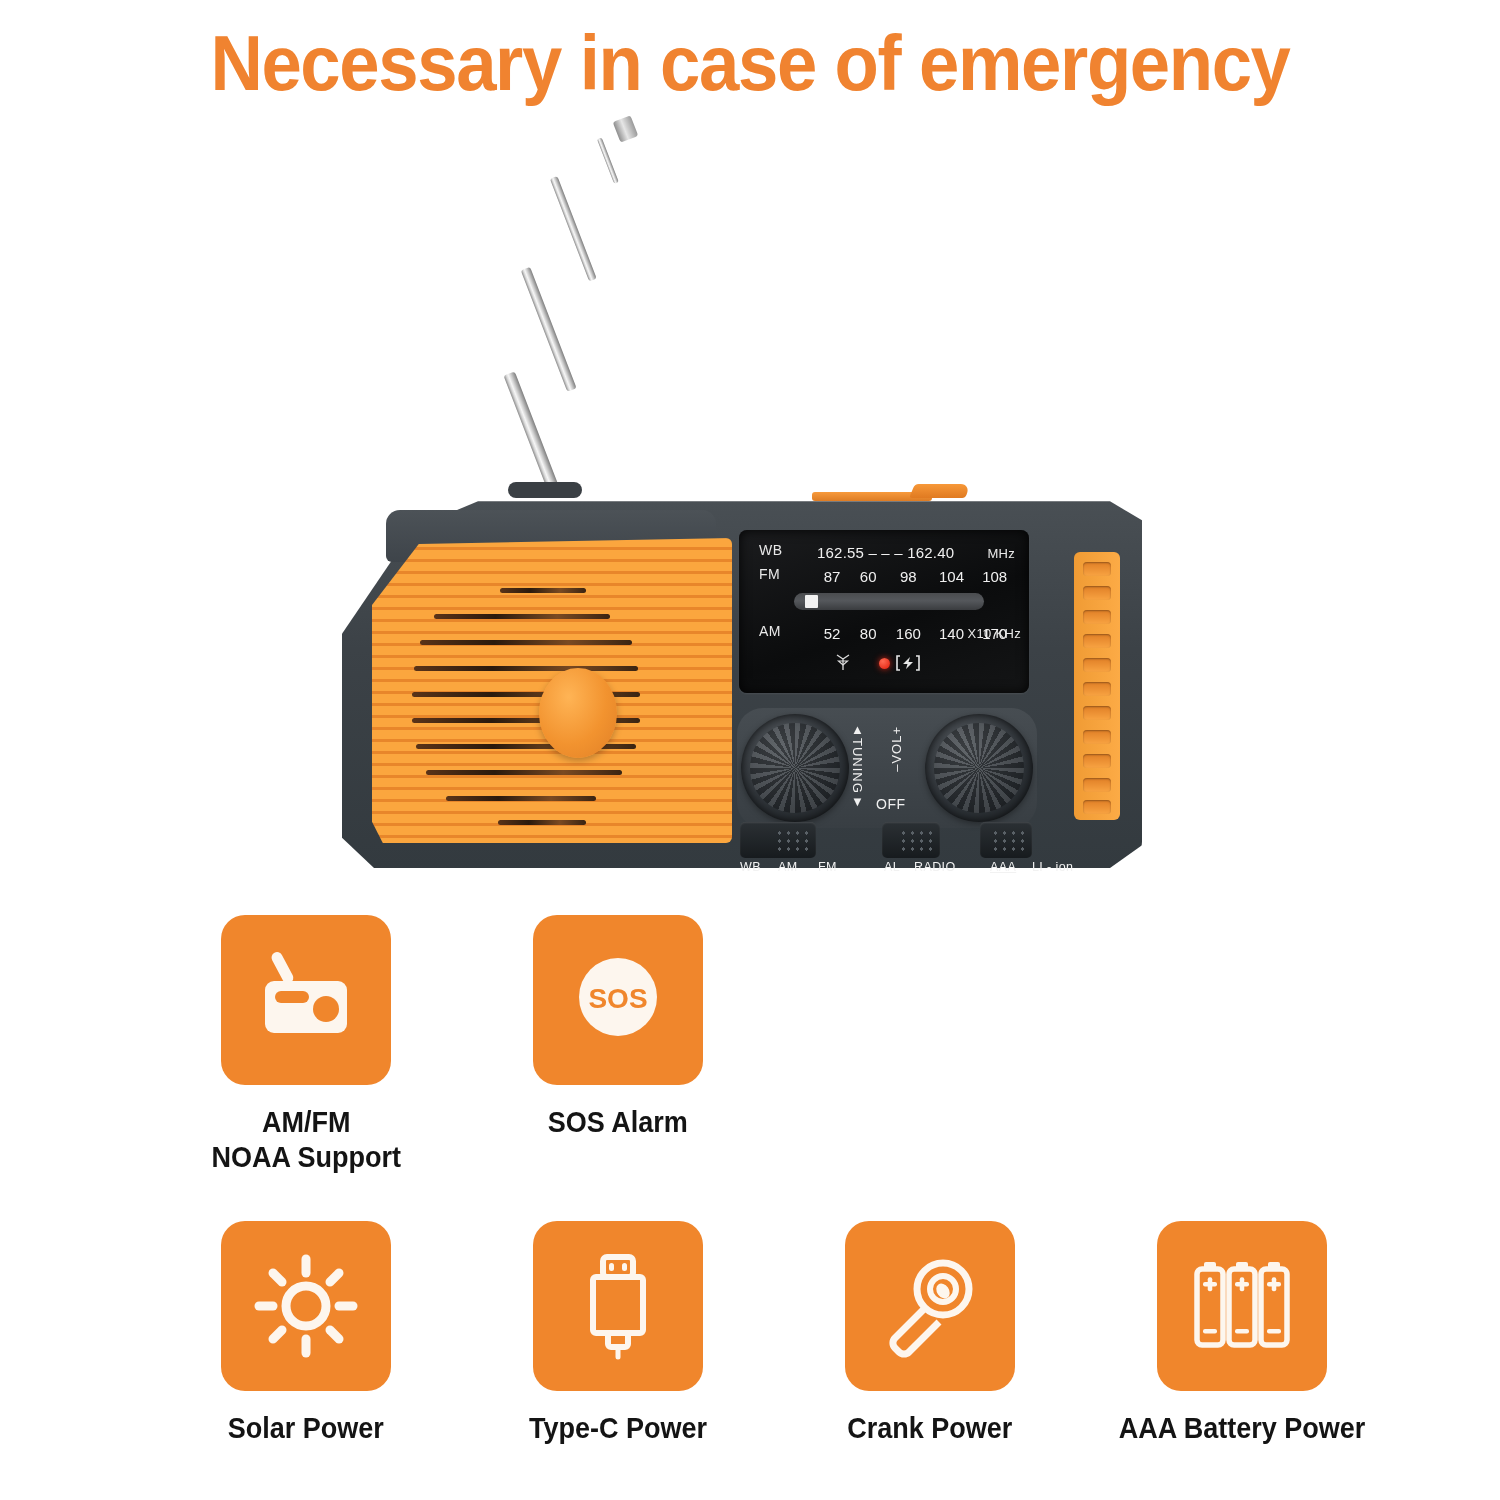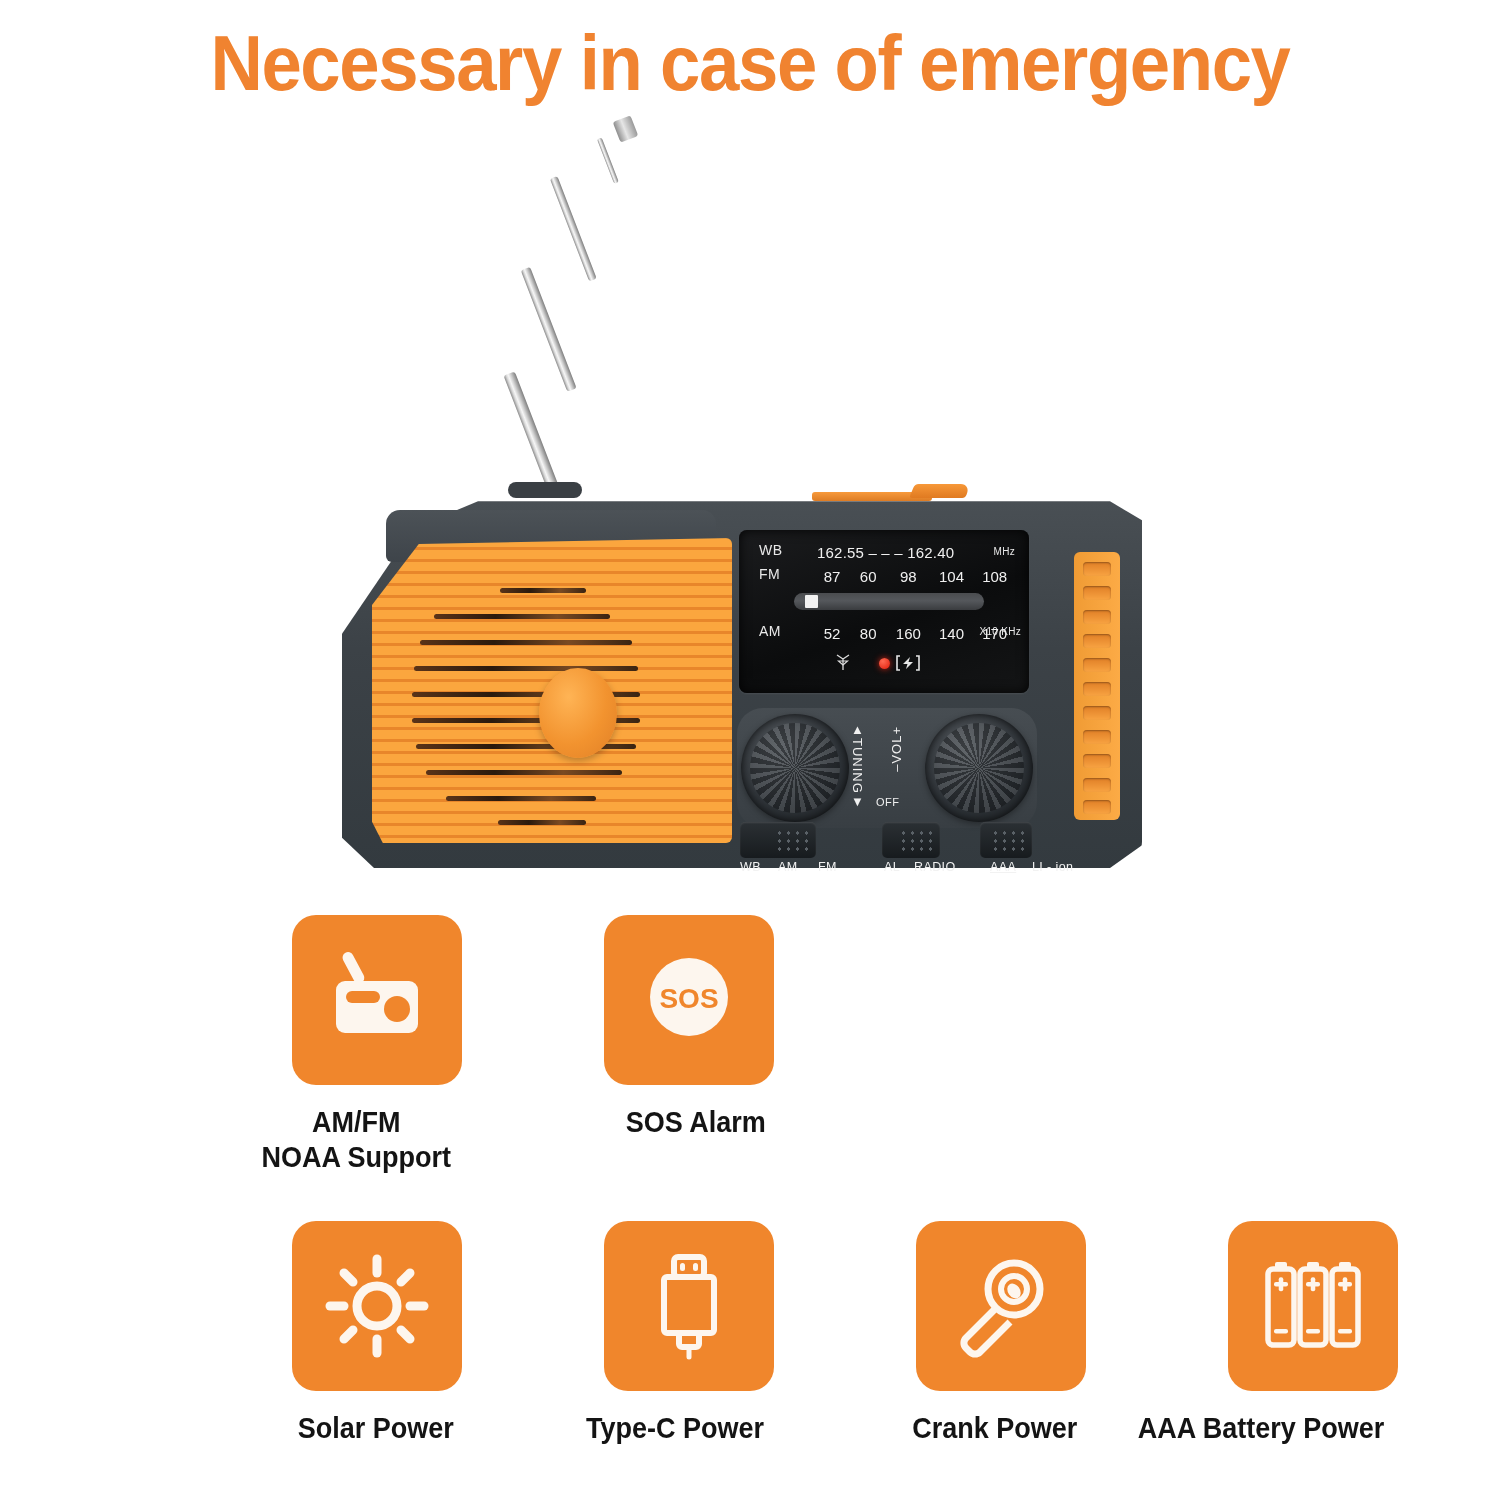--- a/index.html
+++ b/index.html
@@ -105,21 +105,21 @@
 
   
   .display{
     position:absolute;left:397px;top:40px;width:290px;height:163px;
     background:linear-gradient(160deg,#1b1c1e,#0b0c0d 55%,#141516);
     border-radius:8px;
     box-shadow:inset 0 0 12px rgba(0,0,0,.9), 0 1px 2px rgba(255,255,255,.07);
     color:#efefef;
   }
   .disp-band{position:absolute;font-size:14px;font-weight:400;letter-spacing:.5px;color:#e9e9e9;}
-  .disp-unit{position:absolute;font-size:10px;color:#e9e9e9;letter-spacing:.3px;}
+  .disp-unit{position:absolute;font-size:13px;color:#e9e9e9;letter-spacing:.3px;}
   .wb-nums{position:absolute;left:78px;top:14px;font-size:15px;letter-spacing:.2px;color:#f0f0f0;}
   .fm-nums{position:absolute;left:78px;top:38px;font-size:15px;color:#f0f0f0;}
   .fm-nums span{display:inline-block;text-align:center;}
   .am-nums{position:absolute;left:78px;top:95px;font-size:15px;color:#f0f0f0;}
   .am-nums span{display:inline-block;text-align:center;}
   .tuner-track{
     position:absolute;left:55px;top:63px;width:190px;height:17px;
     background:linear-gradient(180deg,#4a4c4f,#55585c 45%,#3a3c3f);
     border-radius:9px;
   }
@@ -161,21 +161,21 @@
     font-size:13px;color:#f0f0f0;letter-spacing:1px;
     writing-mode:vertical-rl;
   }
   .lbl-vol{
     position:absolute;left:152px;top:18px;
     font-size:13px;color:#f0f0f0;letter-spacing:1px;
     writing-mode:vertical-rl;transform:rotate(180deg);
   }
   .lbl-off{
     position:absolute;left:139px;top:88px;
-    font-size:11px;color:#f0f0f0;letter-spacing:.5px;
+    font-size:14px;color:#f0f0f0;letter-spacing:.5px;
   }
 
   
   .vent-panel{
     position:absolute;right:22px;top:62px;width:46px;height:268px;
     background:linear-gradient(90deg,#f09b34,#fcab46);
     border-radius:6px;
   }
   .vent-slot{
     position:absolute;left:9px;width:28px;height:14px;
@@ -204,21 +204,21 @@
   .blabels span{position:absolute;white-space:nowrap;}
   .bl-wb{left:8px;} .bl-am{left:46px;} .bl-fm{left:86px;}
   .bl-al{left:152px;} .bl-radio{left:182px;}
   .bl-aaa{left:258px;text-decoration:underline;} .bl-liion{left:300px;}
 
   
   .features{
     position:absolute;left:150px;top:915px;width:1250px;
   }
   .frow{display:flex;}
-  .fcell{width:312px;display:flex;flex-direction:column;align-items:flex-end;}
+  .fcell{width:312px;display:flex;flex-direction:column;align-items:center;}
   .ficon{
     width:170px;height:170px;border-radius:24px;
     background:#F0862C;
     display:flex;align-items:center;justify-content:center;
   }
   .flabel{
     margin-top:20px;text-align:center;
     font-size:30px;font-weight:700;color:#141414;
     line-height:1.16;
     transform:scaleX(0.9);

